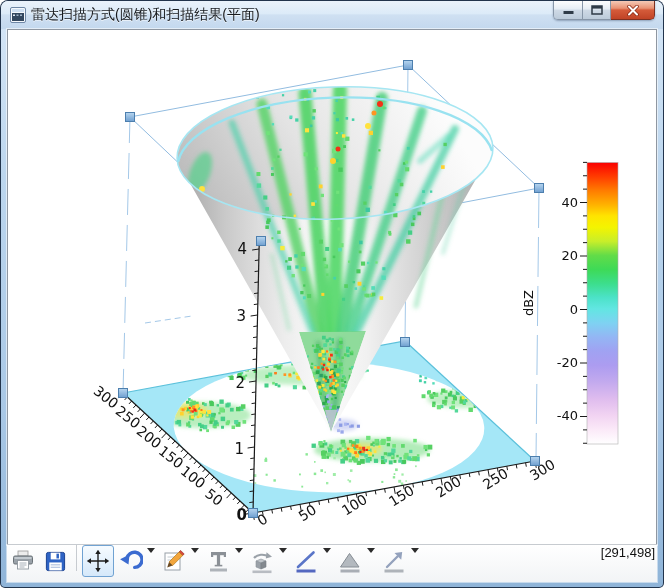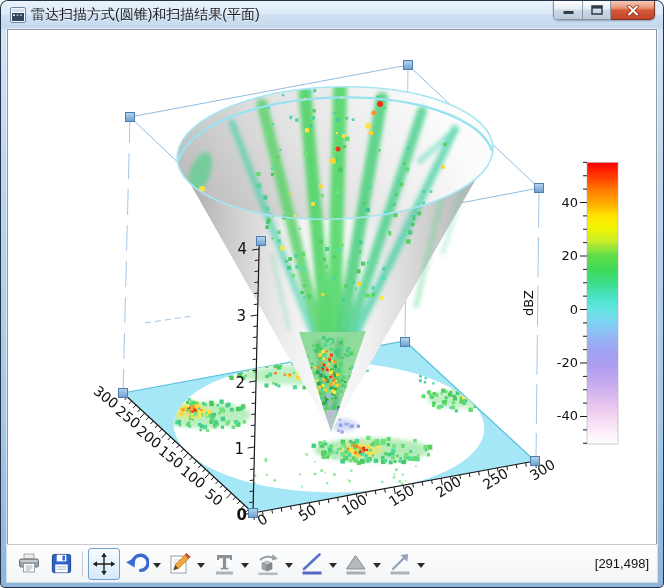--- a/index.html
+++ b/index.html
@@ -20,21 +20,21 @@
   .wbtn.min{width:29px;border-radius:0 0 0 4px;border-right:none;}
   .wbtn.max{width:29px;}
   .wbtn.close{width:44px;border-left:none;border-color:#7e3021;border-radius:0 0 4px 0;
         background:linear-gradient(180deg,#f4c9b6 0%,#e89274 40%,#d55b3a 50%,#c04326 100%);}
   
   .client{position:absolute;left:6px;top:28px;width:650px;height:516px;background:#ffffff;
           border:1px solid #8f97a1;box-sizing:border-box;box-shadow:0 0 0 1px rgba(255,255,255,.55);}
   
   .toolbar{position:absolute;left:6px;top:544px;width:650px;height:37px;box-sizing:border-box;
            background:linear-gradient(180deg,#ffffff 0%,#f2f4f6 100%);
-           display:flex;align-items:center;padding:0 6px;box-shadow:0 0 0 1px rgba(255,255,255,.5);}
+           display:flex;padding:0 0;box-shadow:0 0 0 1px rgba(255,255,255,.5);}
   .tbtn{width:30px;height:30px;display:flex;align-items:center;justify-content:center;flex:0 0 auto;border:1px solid transparent;border-radius:3px;}
   .tbtn.selected{border:1px solid #70a2d2;background:linear-gradient(180deg,#f6fbff,#d5e8fa);}
   .sep{width:1px;height:26px;background:#c7cbd0;margin:0 5px;flex:0 0 auto;}
   .caret{width:0;height:0;border-left:4px solid transparent;border-right:4px solid transparent;border-top:5px solid #2b2b2b;margin:3px 3px 0 1px;flex:0 0 auto;}
   .status{margin-left:auto;padding-right:2px;font-size:13px;color:#111;}
   svg{display:block;}
   text{font-family:"DejaVu Sans","Liberation Sans",sans-serif;fill:#111;}
 </style>
 </head>
 <body>

